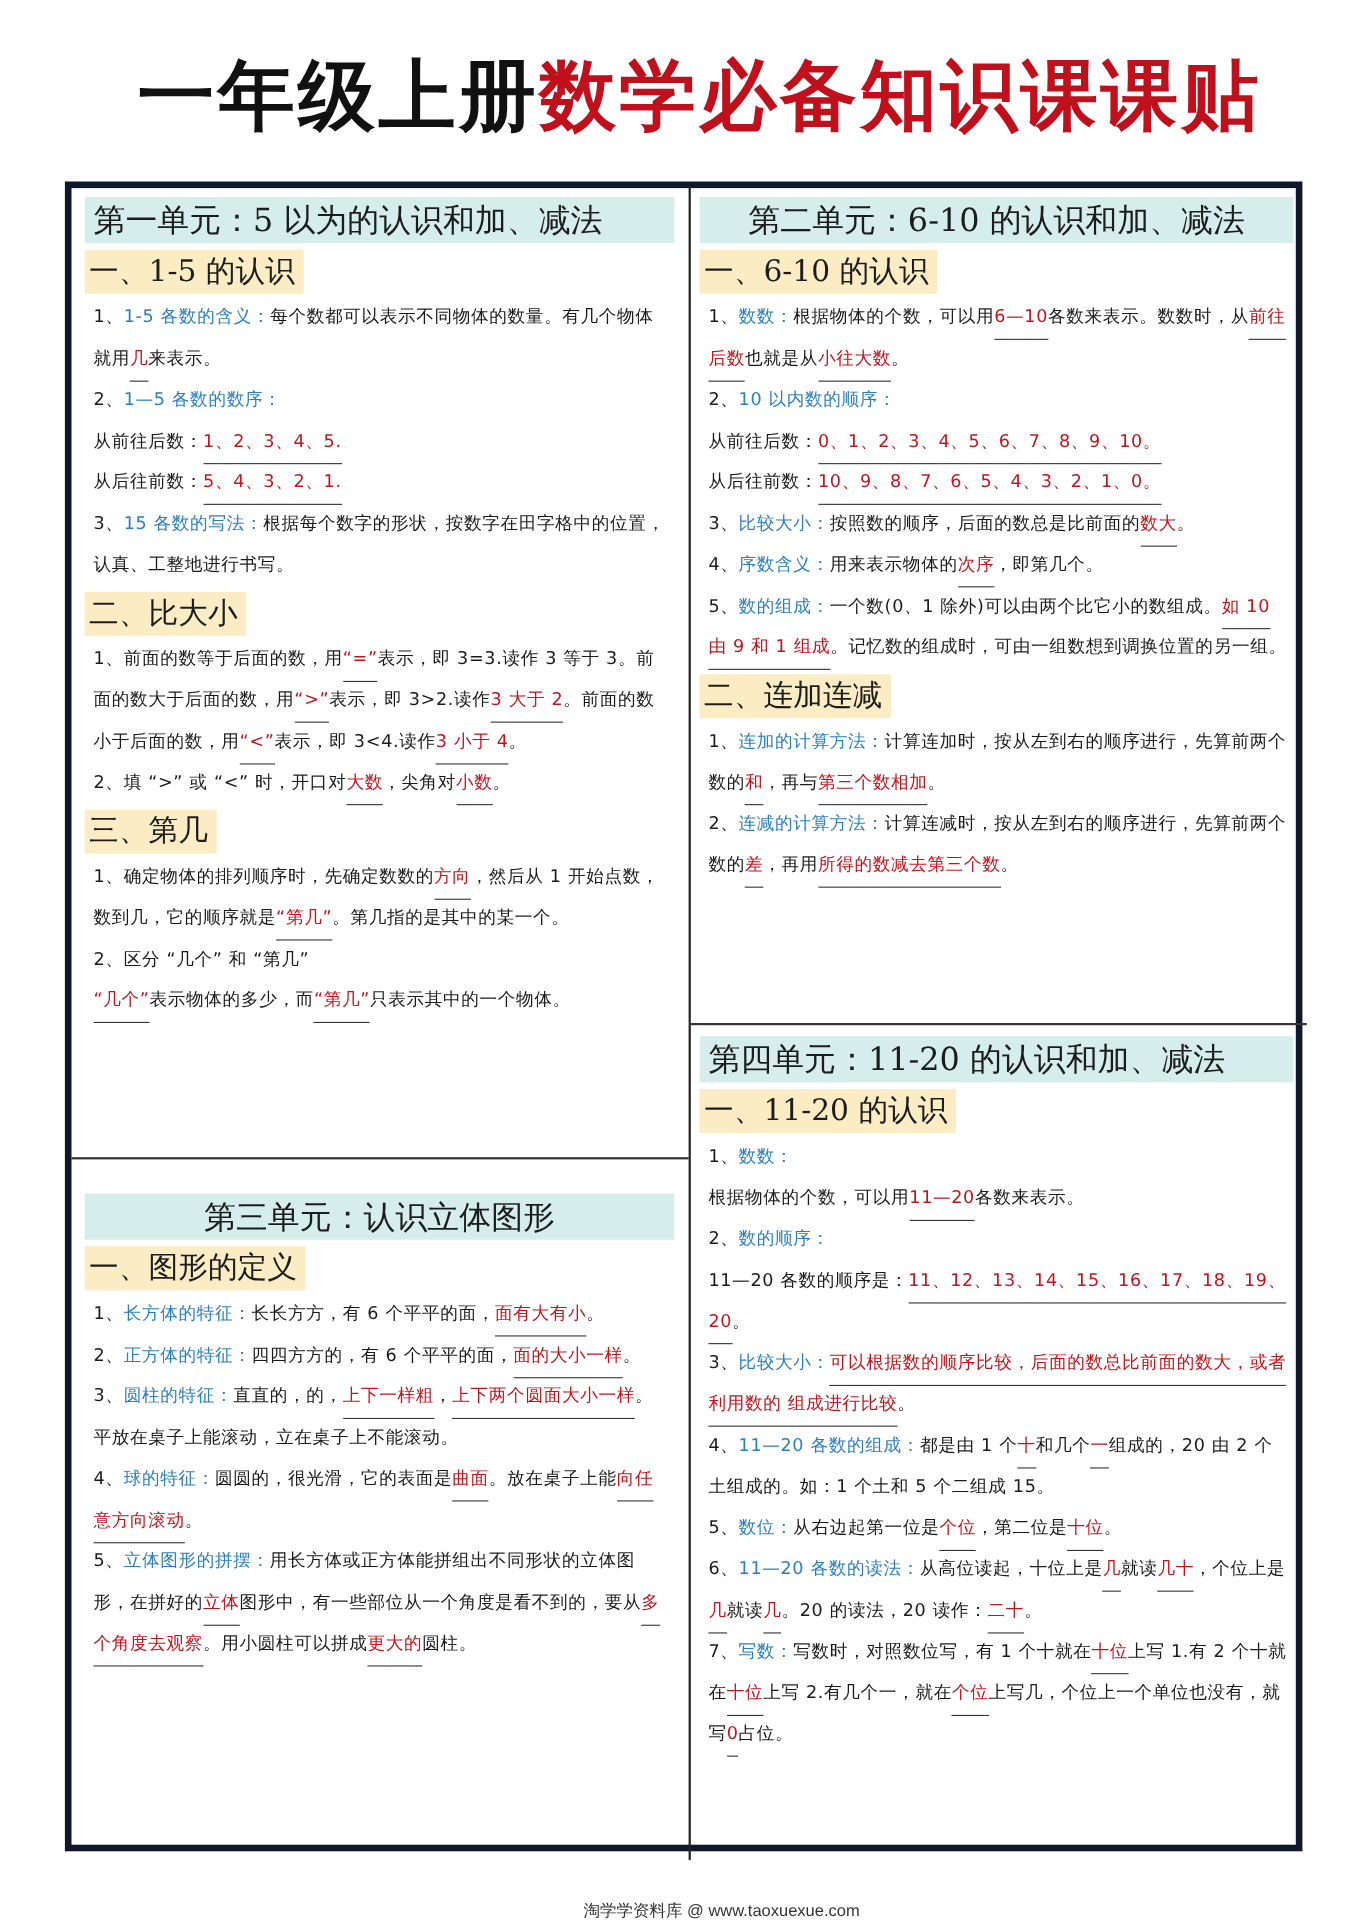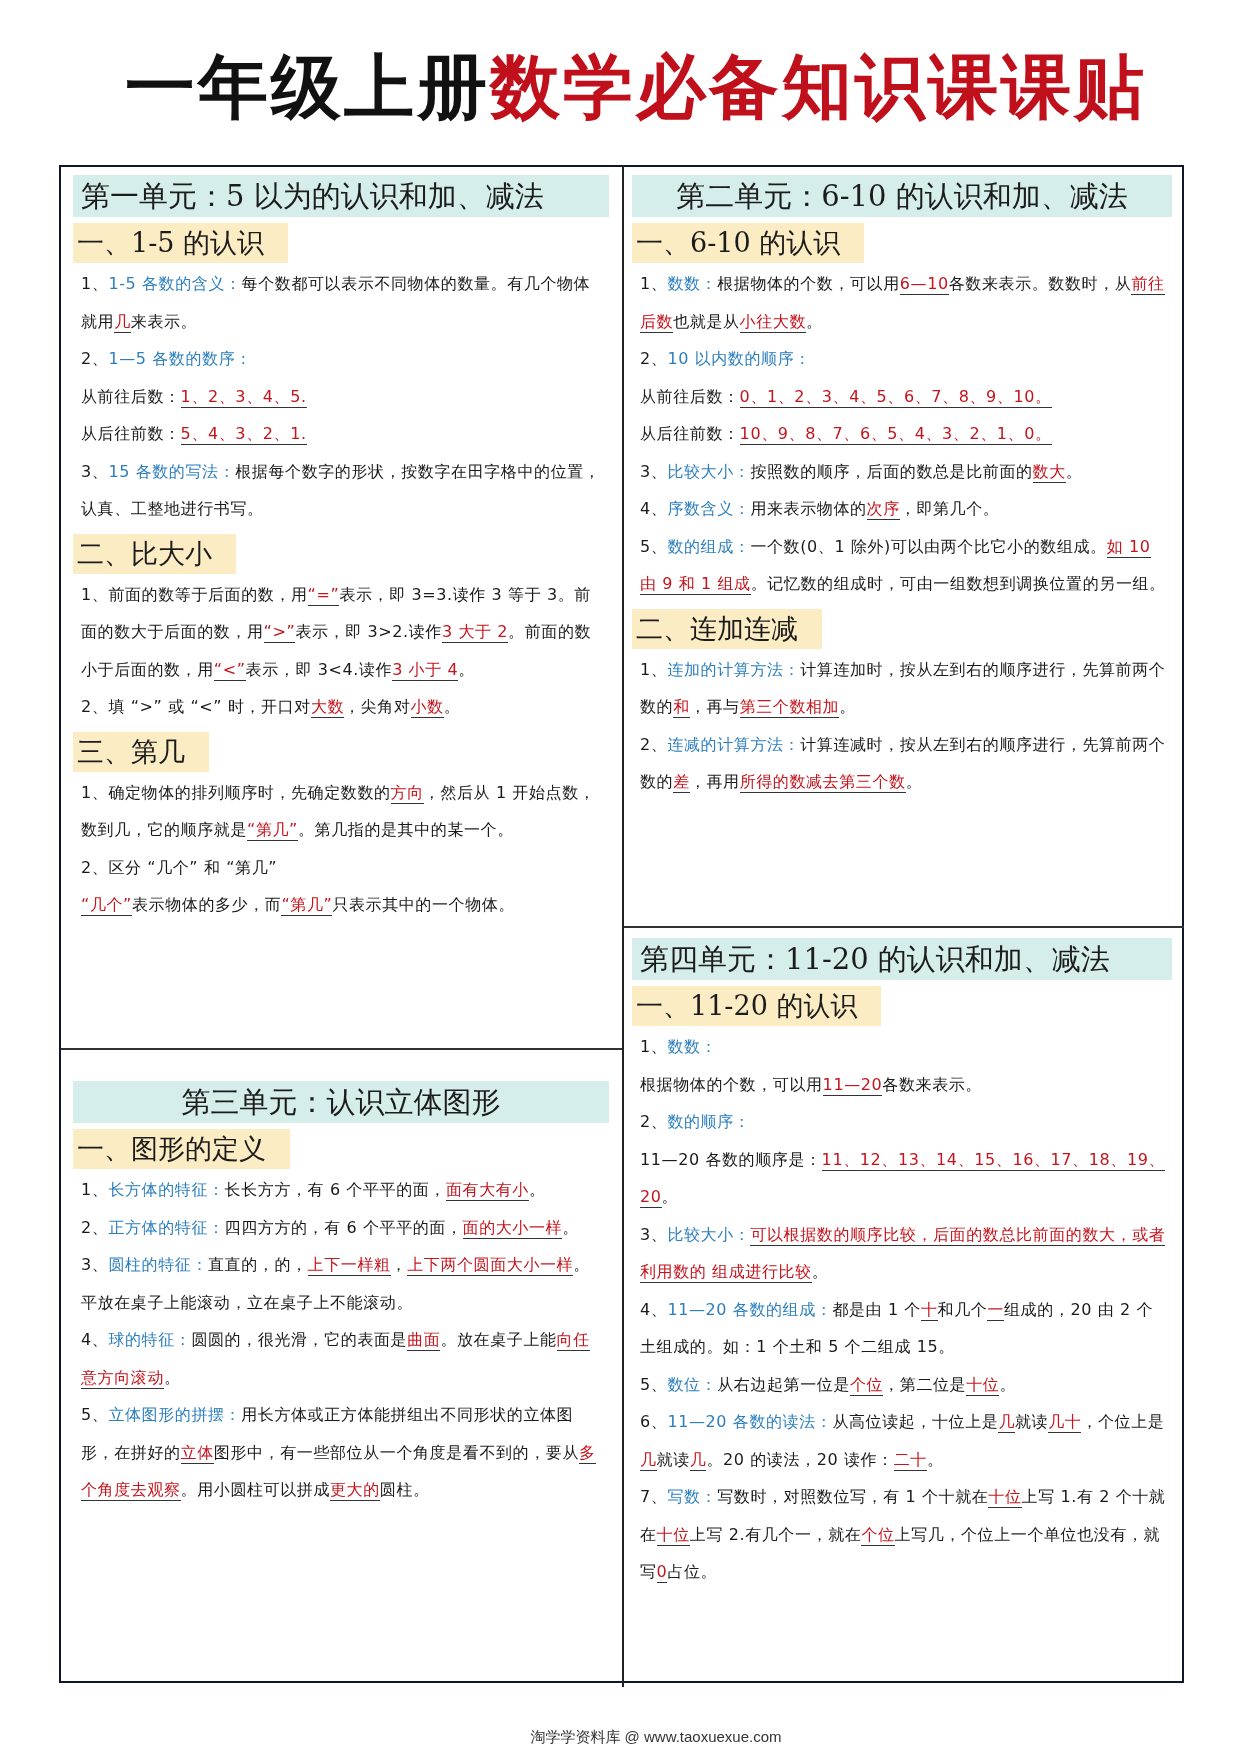--- a/index.html
+++ b/index.html
@@ -9,47 +9,47 @@
   .title {
     position: absolute; left: 0; top: 52px; width: 1240px; text-align: center;
     font-family: "DejaVu Serif", "Liberation Serif", serif;
     font-size: 70px; font-weight: bold; letter-spacing: 3px; line-height: 1; padding-left: 32px;
   }
   .title .black { color: #111111; }
   .title .red { color: #c0101c; }
 
   .sheet {
     position: absolute; left: 59px; top: 165px; width: 1125px; height: 1518px;
-    border: 2px solid #0f172a;
+    border: 6px solid #0f172a;
   }
   .vline { position: absolute; left: 561px; top: -2px; width: 2px; height: 1522px; background: #222222; }
   .hline-left { position: absolute; left: 0; top: 881px; width: 561px; height: 2px; background: #333333; }
   .hline-right { position: absolute; left: 563px; top: 759px; width: 560px; height: 2px; background: #333333; }
 
   .cell { position: absolute; padding: 0 12px; }
   .cell.c1 { left: 8px; top: 8px; width: 548px; }
   .cell.c2 { left: 567px; top: 8px; width: 552px; }
   .cell.c3 { left: 8px: top: 0; }
   .cell.c3 { left: 8px; top: 914px; width: 548px; }
   .cell.c4 { left: 567px; top: 771px; width: 552px; }
 
   .unit-head {
     background: #d5eeeb; font-size: 29px; line-height: 42px; height: 42px;
     padding: 0 8px; white-space: nowrap; margin-left: -8px; margin-right: -4px;
     color: #1c1c1c; font-family: "DejaVu Serif", "Liberation Serif", serif;
   }
   .unit-head.center { text-align: center; }
   .sec-head {
     display: inline-block; background: #fbecc4; font-size: 27px; line-height: 40px;
-    padding: 0 24px 0 4px; margin: 6px 0 2px -8px; color: #1c1c1c;
+    padding: 0 8px 0 4px; margin: 6px 0 2px -8px; color: #1c1c1c;
     font-family: "DejaVu Serif", "Liberation Serif", serif;
   }
   .p { font-size: 16px; line-height: 37.5px; letter-spacing: 0.6px; }
   .k { color: #2c7fbf; }
-  .a { color: #c4141c; border-bottom: 1.5px solid #333333; padding-bottom: 1px; }
+  .a { color: #c4141c; border-bottom: 1.5px solid #333333; padding-bottom: 11px; }
 
   .footer {
     position: absolute; left: 0; top: 1728px; width: 1240px; text-align: center;
     font-size: 15px; color: #333333; font-family: "Liberation Sans", sans-serif; margin-left: 36px;
   }
 </style>
 </head>
 <body>
 
 <div class="title">

